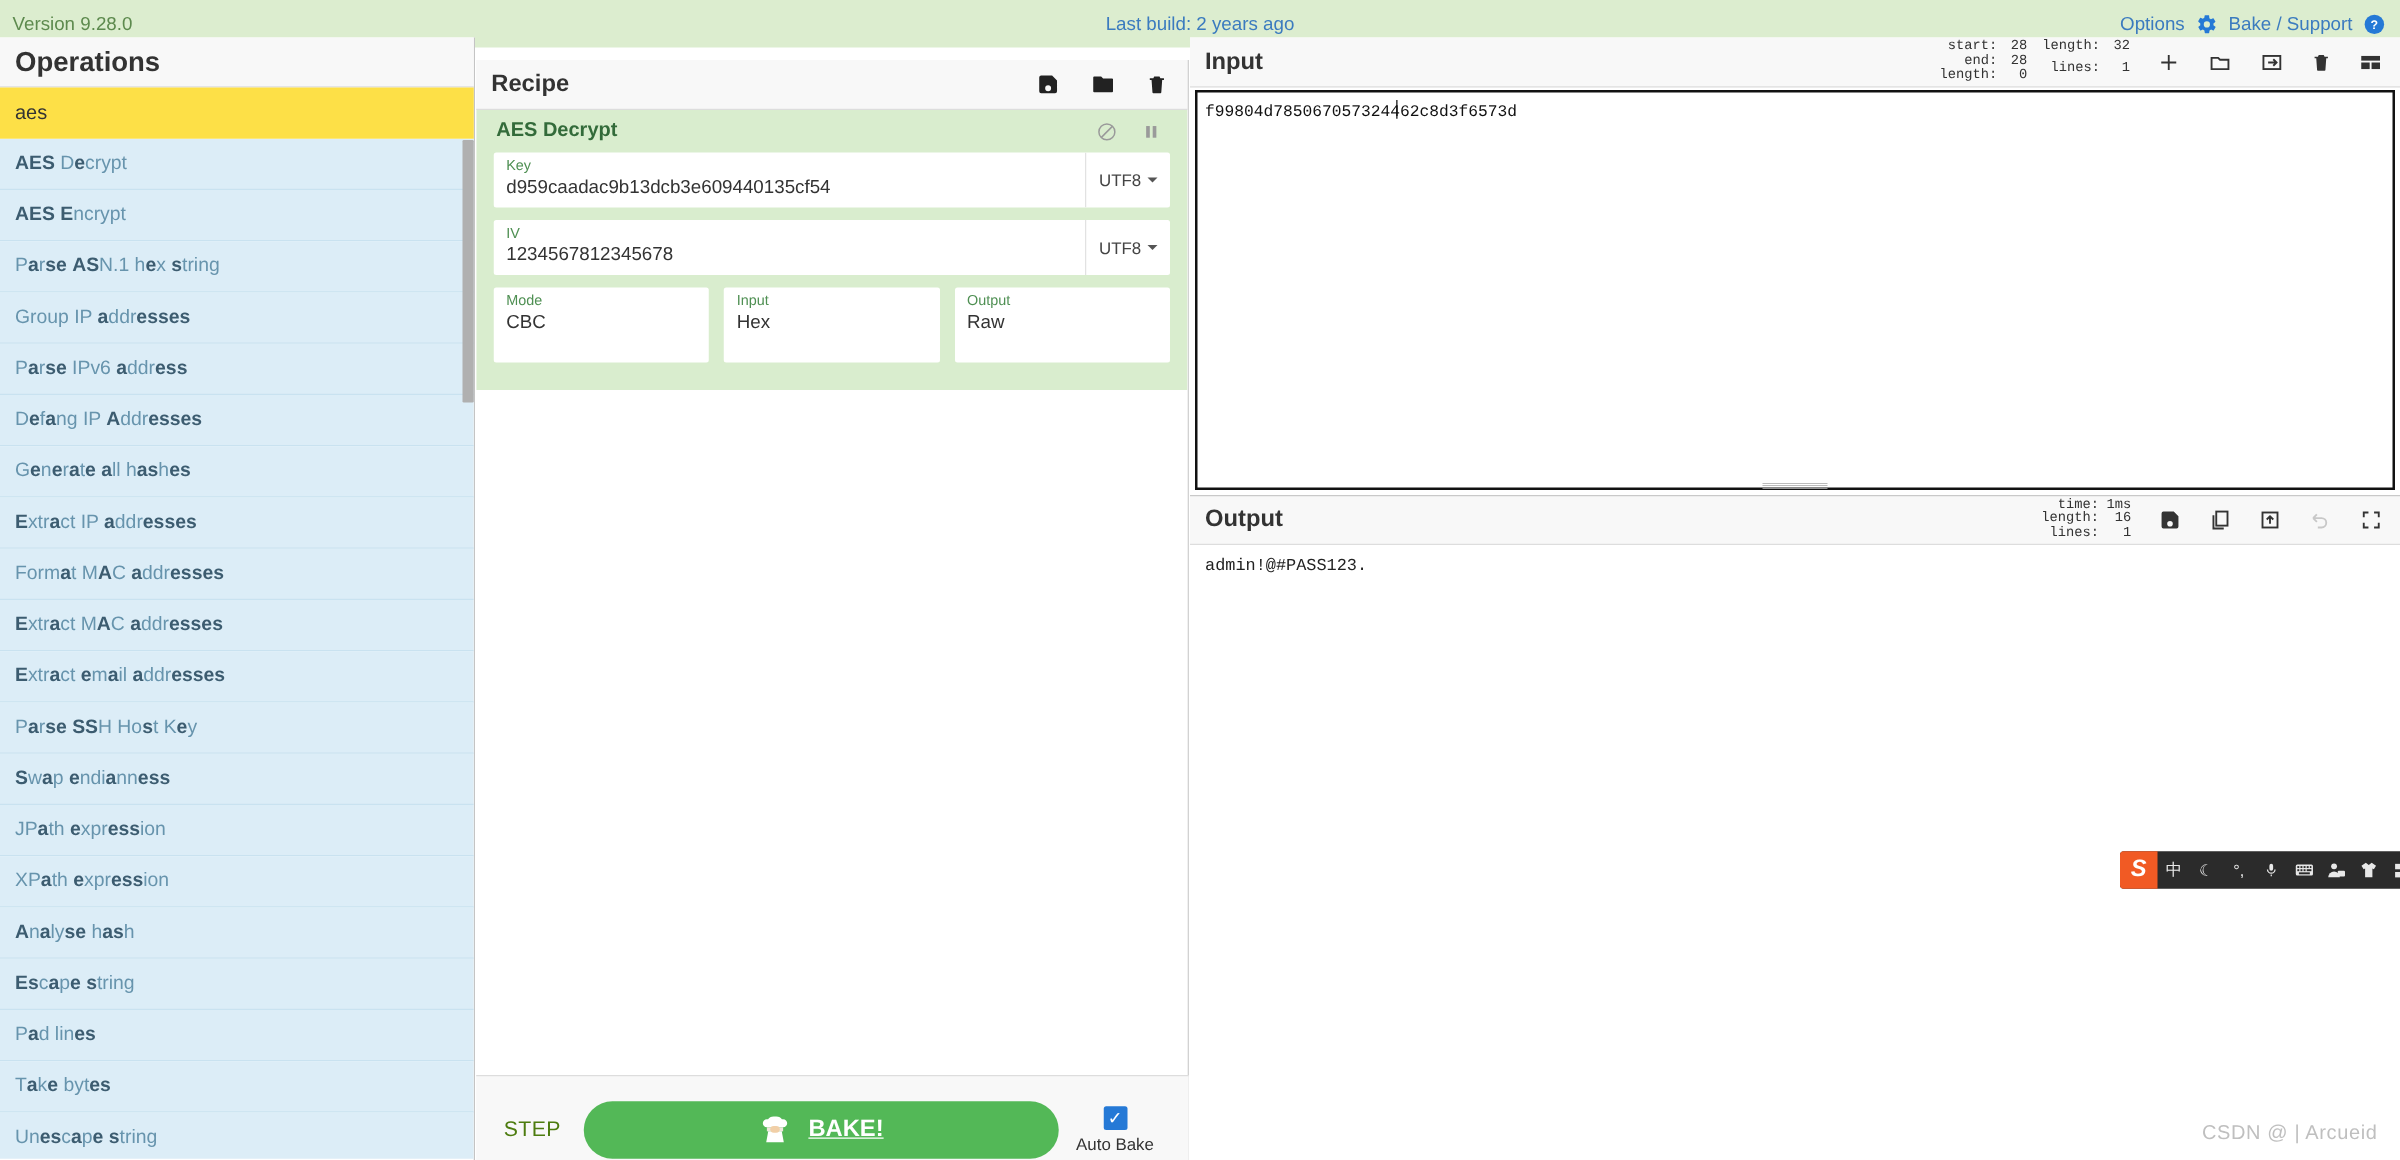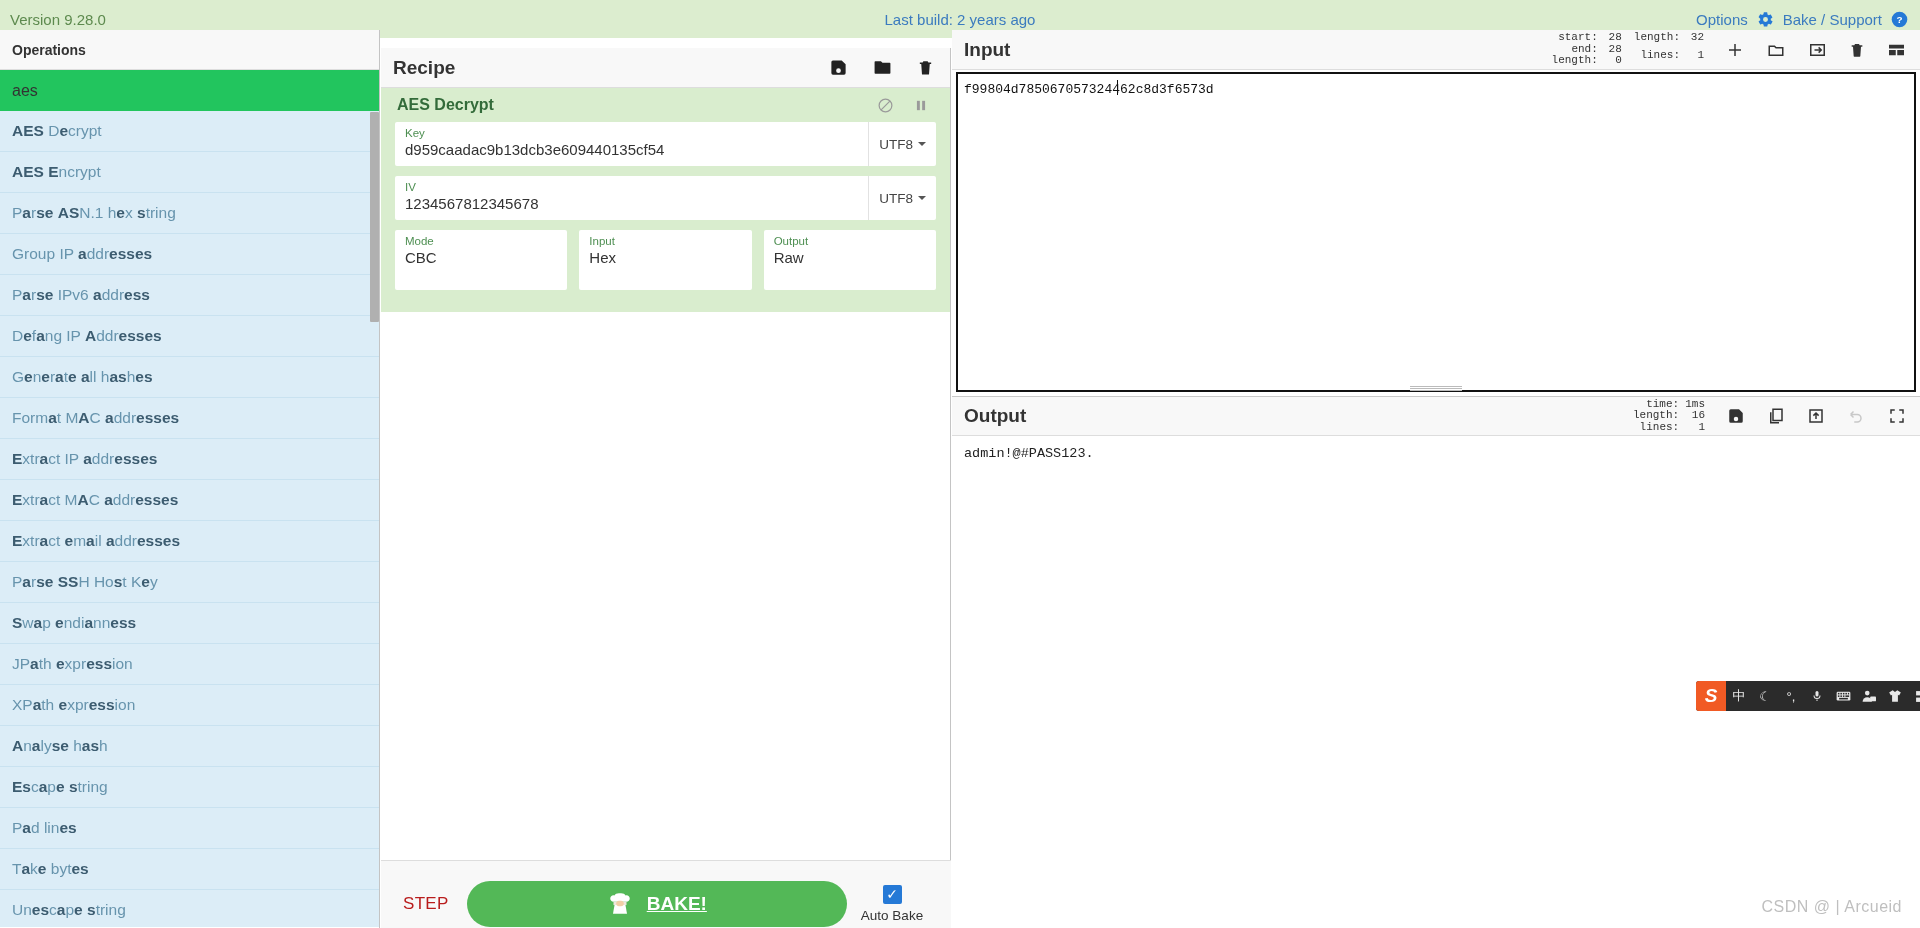--- a/index.html
+++ b/index.html
@@ -25,26 +25,26 @@
   #banner .right-links a { color: #3b7bbf; text-decoration: none; }
   .gear-ico, .help-ico { display: inline-block; vertical-align: middle; }
 
   
   #ops-panel {
     position: absolute; top: 30px; left: 0; width: 380px; height: 898px;
     background: #fff; border-right: 1px solid #c4c4c4;
   }
   #ops-title {
     height: 40px; display: flex; align-items: center; padding-left: 12px;
-    font-size: 14px; font-weight: bold; color: #333;
+    font-size: 22px; font-weight: bold; color: #333;
     background: #f8f8f8; border-bottom: 1px solid #ddd;
   }
   #ops-search {
     height: 41px; display: flex; align-items: center; padding-left: 12px;
-    font-size: 16px; color: #333; background: #22c55e;
+    font-size: 16px; color: #333; background: #fde047;
     border: none; outline: none; width: 100%;
     font-family: "Liberation Sans", sans-serif;
   }
   #ops-list { overflow: hidden; height: 816px; }
   .op-item {
     height: 41px; display: flex; align-items: center; padding-left: 12px;
     font-size: 15.5px; color: #6794ad;
     background: #dcedf7; border-bottom: 1px solid #c9e2f0;
     cursor: pointer; white-space: nowrap;
   }
@@ -95,21 +95,21 @@
     border-top: 4px solid #555;
   }
   .arg-row.triple .arg-field { height: 60px; }
 
   #recipe-footer {
     position: absolute; bottom: 0; left: 0; width: 570px; height: 86px;
     background: #f8f8f8; border-top: 1px solid #ddd;
     display: flex; align-items: center; padding: 0 14px;
   }
   #step-btn {
-    font-size: 17px; color: #b91c1c; padding: 0 18px 0 8px; cursor: pointer;
+    font-size: 17px; color: #4d7c0f; padding: 0 18px 0 8px; cursor: pointer;
     letter-spacing: 0.3px;
   }
   #bake-btn {
     flex: 1; height: 46px; background: #53b857; color: #fff;
     border: none; border-radius: 24px; cursor: pointer;
     display: flex; align-items: center; justify-content: center; gap: 14px;
     font-size: 19px; font-weight: bold; font-family: "Liberation Sans", sans-serif; text-decoration: underline;
   }
   #autobake { width: 90px; display: flex; flex-direction: column; align-items: center; gap: 4px; }
   #autobake .cb {
@@ -233,24 +233,24 @@
       <div class="op-item">
         <span>P<b>a</b>r<b>s</b><b>e</b> IPv6 <b>a</b>ddr<b>e</b><b>s</b><b>s</b></span>
       </div>
       <div class="op-item">
         <span>D<b>e</b>f<b>a</b>ng IP <b>A</b>ddr<b>e</b><b>s</b><b>s</b><b>e</b><b>s</b></span>
       </div>
       <div class="op-item">
         <span>G<b>e</b>n<b>e</b>r<b>a</b>t<b>e</b> <b>a</b>ll h<b>a</b><b>s</b>h<b>e</b><b>s</b></span>
       </div>
       <div class="op-item">
+        <span><b>E</b>xtr<b>a</b>ct IP <b>a</b>ddr<b>e</b><b>s</b><b>s</b><b>e</b><b>s</b></span>
+      </div>
+      <div class="op-item">
         <span>Form<b>a</b>t M<b>A</b>C <b>a</b>ddr<b>e</b><b>s</b><b>s</b><b>e</b><b>s</b></span>
-      </div>
-      <div class="op-item">
-        <span><b>E</b>xtr<b>a</b>ct IP <b>a</b>ddr<b>e</b><b>s</b><b>s</b><b>e</b><b>s</b></span>
       </div>
       <div class="op-item">
         <span><b>E</b>xtr<b>a</b>ct M<b>A</b>C <b>a</b>ddr<b>e</b><b>s</b><b>s</b><b>e</b><b>s</b></span>
       </div>
       <div class="op-item">
         <span><b>E</b>xtr<b>a</b>ct <b>e</b>m<b>a</b>il <b>a</b>ddr<b>e</b><b>s</b><b>s</b><b>e</b><b>s</b></span>
       </div>
       <div class="op-item">
         <span>P<b>a</b>r<b>s</b><b>e</b> <b>S</b><b>S</b>H Ho<b>s</b>t K<b>e</b>y</span>
       </div>

